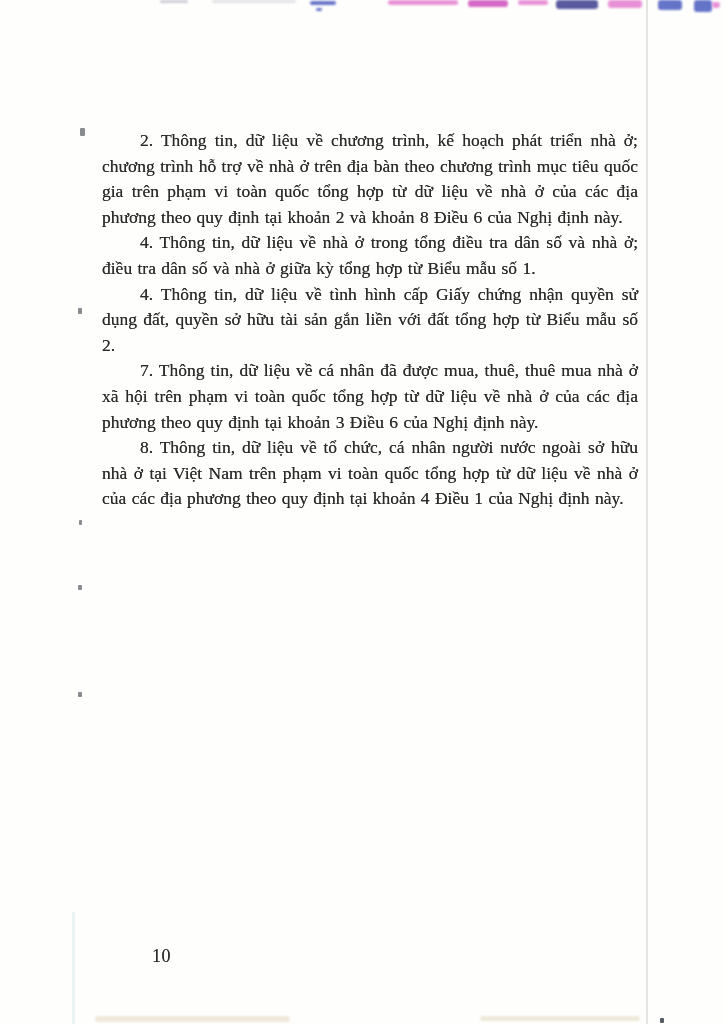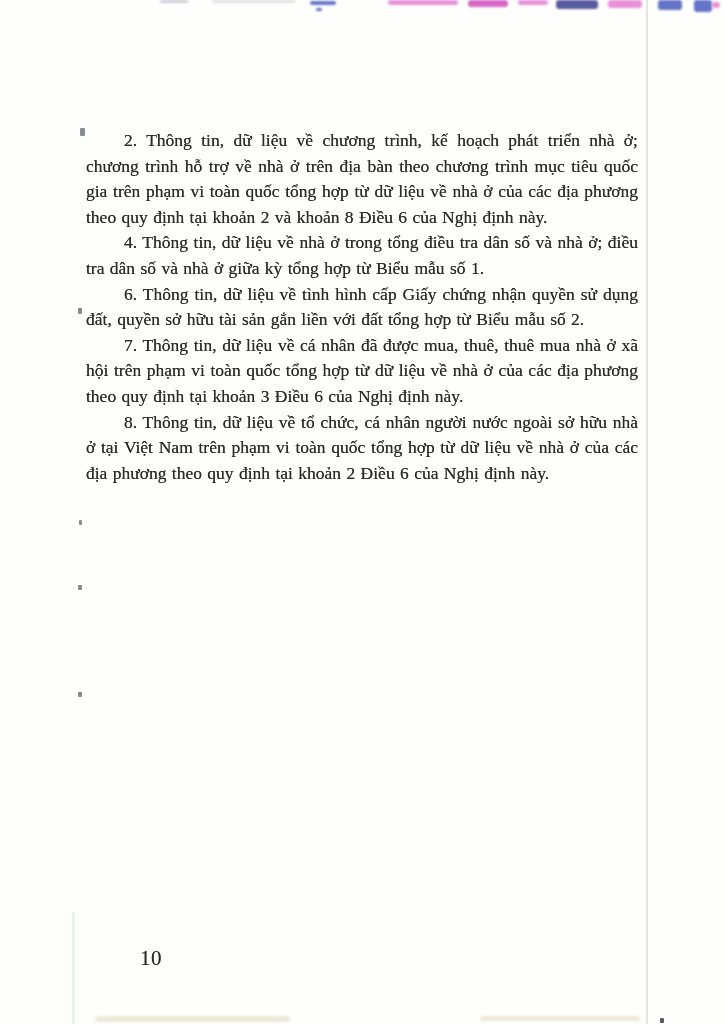--- a/index.html
+++ b/index.html
@@ -30,25 +30,26 @@
     position:absolute;
     left:86px;top:128px;width:552px;
   }
   .para{
     font-size:17.5px;
     line-height:25.6px;
     text-align:justify;
     text-indent:38px;
     word-spacing:1px;
     text-shadow:0 0 0.35px rgba(20,20,20,0.7);
+    margin-left:16px;
   }
   .page-number{
     position:absolute;
-    left:140px;top:946px;
-    font-size:21px;
+    left:152px;top:946px;
+    font-size:18px;
     letter-spacing:0.5px;
     text-shadow:0 0 0.3px rgba(20,20,20,0.6);
   }
   
   .smudge{position:absolute;border-radius:3px;filter:blur(1.2px);}
   .top-artifacts .smudge{opacity:.85;}
   .speck{position:absolute;background:var(--speck);border-radius:1px;filter:blur(.4px);opacity:.6;}
   .fold-line{
     position:absolute;left:646px;top:0;width:2px;height:1024px;
     background:var(--fold_line);
@@ -85,23 +86,23 @@
 
   <span class="speck" style="left:80px;top:128px;width:5px;height:8px;"></span>
   <span class="speck" style="left:78px;top:308px;width:4px;height:6px;"></span>
   <span class="speck" style="left:79px;top:520px;width:3px;height:5px;"></span>
   <span class="speck" style="left:78px;top:585px;width:4px;height:5px;"></span>
   <span class="speck" style="left:78px;top:692px;width:4px;height:5px;"></span>
 
   <main class="text-block">
     <p class="para">2. Thông tin, dữ liệu về chương trình, kế hoạch phát triển nhà ở; chương trình hỗ trợ về nhà ở trên địa bàn theo chương trình mục tiêu quốc gia trên phạm vi toàn quốc tổng hợp từ dữ liệu về nhà ở của các địa phương theo quy định tại khoản 2 và khoản 8 Điều 6 của Nghị định này.</p>
     <p class="para">4. Thông tin, dữ liệu về nhà ở trong tổng điều tra dân số và nhà ở; điều tra dân số và nhà ở giữa kỳ tổng hợp từ Biểu mẫu số 1.</p>
-    <p class="para">6. Thông tin, dữ liệu về tình hình cấp Giấy chứng nhận quyền sử dụng đất, quyền sở hữu tài sản gắn liền với đất tổng hợp từ Biểu mẫu số 2.</p>
+    <p class="para">4. Thông tin, dữ liệu về tình hình cấp Giấy chứng nhận quyền sử dụng đất, quyền sở hữu tài sản gắn liền với đất tổng hợp từ Biểu mẫu số 2.</p>
     <p class="para">7. Thông tin, dữ liệu về cá nhân đã được mua, thuê, thuê mua nhà ở xã hội trên phạm vi toàn quốc tổng hợp từ dữ liệu về nhà ở của các địa phương theo quy định tại khoản 3 Điều 6 của Nghị định này.</p>
-    <p class="para">8. Thông tin, dữ liệu về tổ chức, cá nhân người nước ngoài sở hữu nhà ở tại Việt Nam trên phạm vi toàn quốc tổng hợp từ dữ liệu về nhà ở của các địa phương theo quy định tại khoản 2 Điều 6 của Nghị định này.</p>
+    <p class="para">8. Thông tin, dữ liệu về tổ chức, cá nhân người nước ngoài sở hữu nhà ở tại Việt Nam trên phạm vi toàn quốc tổng hợp từ dữ liệu về nhà ở của các địa phương theo quy định tại khoản 4 Điều 1 của Nghị định này.</p>
   </main>
 
   <div class="page-number">10</div>
 
   <div class="bottom-artifacts">
     <span class="smudge" style="left:95px;top:1016px;width:195px;height:6px;background:var(--smudge_beige);"></span>
     <span class="smudge" style="left:480px;top:1016px;width:160px;height:5px;background:var(--smudge_beige);"></span>
     <span class="speck" style="left:660px;top:1018px;width:4px;height:5px;opacity:.85;"></span>
   </div>
 

